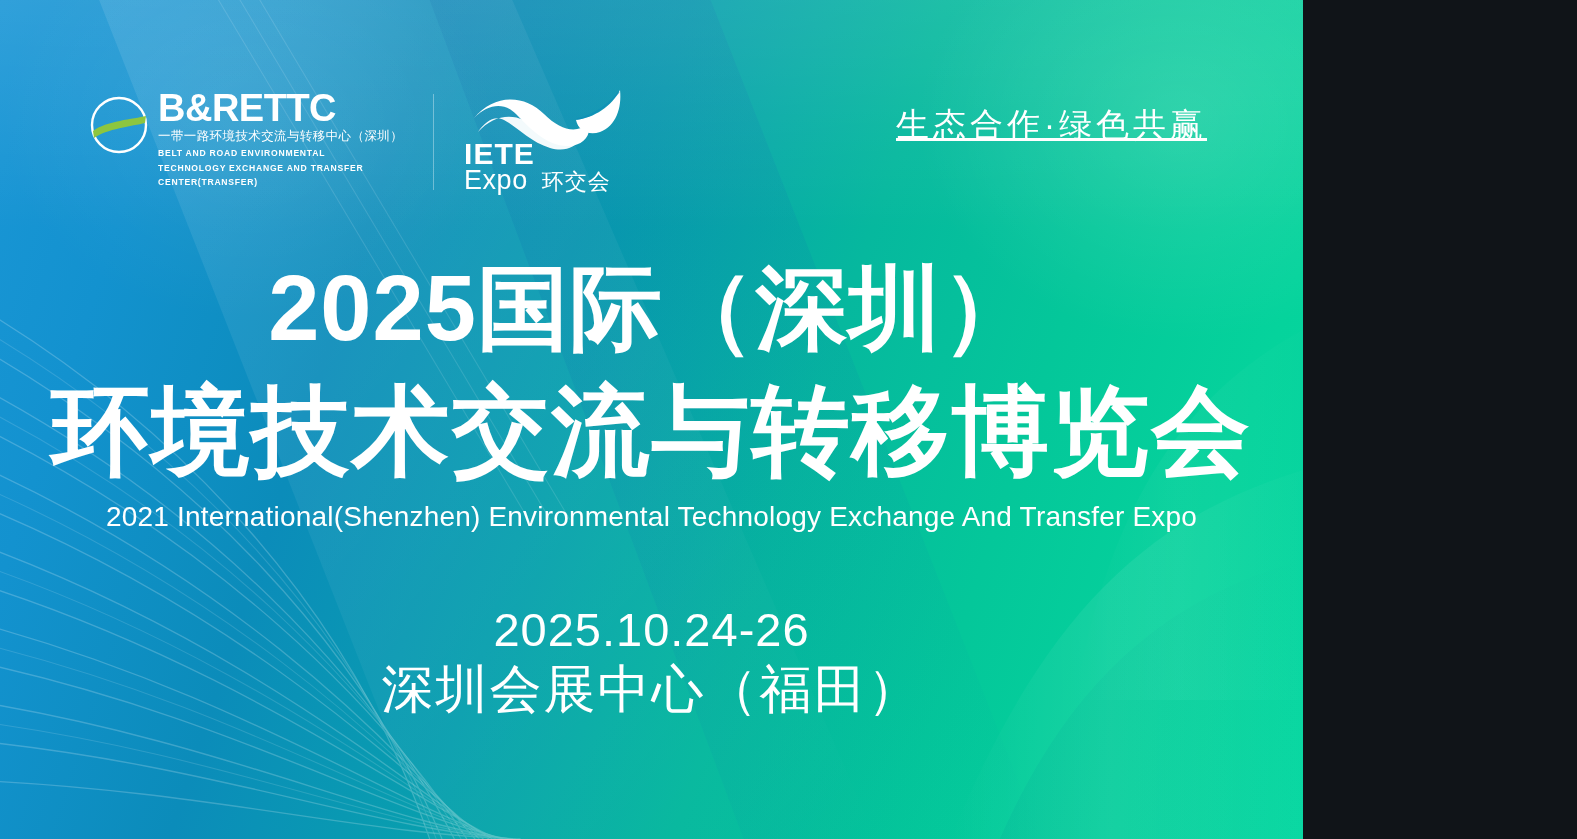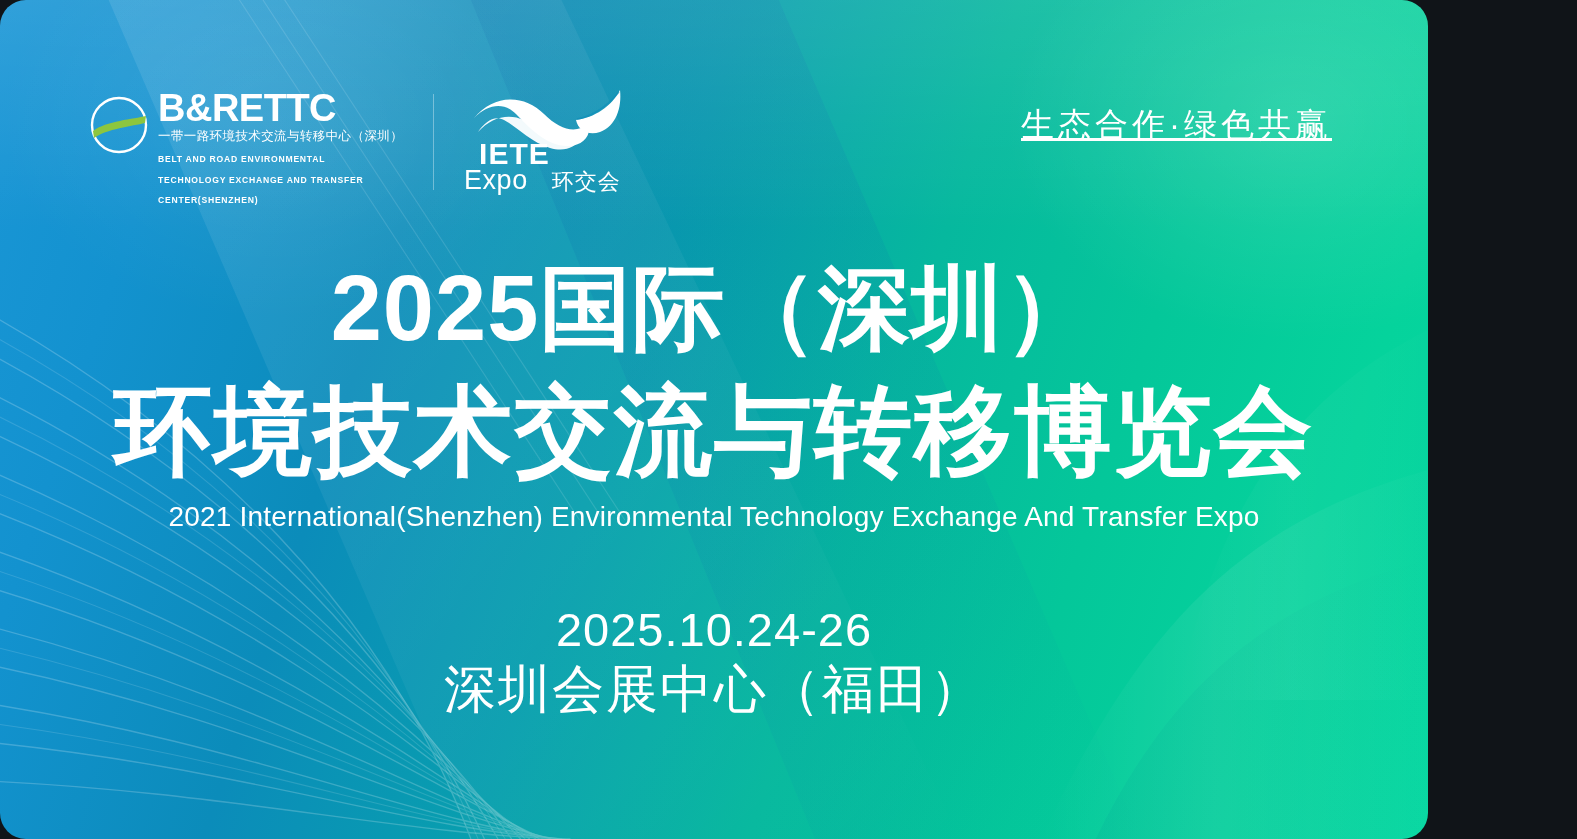--- a/index.html
+++ b/index.html
@@ -1,29 +1,28 @@
 <!DOCTYPE html>
 <html><head>
 <meta charset="utf-8">
 <style>
   html,body{margin:0;padding:0;background:#101418;}
   #banner{
-    position:relative;width:1428px;height:839px;overflow:hidden;
+    position:relative;width:1303px;height:839px;overflow:hidden;
     font-family:"Liberation Sans","DejaVu Sans",sans-serif;
     background:
       linear-gradient(108deg,
         #1a96d6 0%,
         #1392cf 12%,
         #0b8cba 28%,
         #089fae 44%,
         #06b89e 60%,
         #04c79a 74%,
         #05d39c 88%,
         #06d7a1 100%);
-    border-radius: 26px;
   }
 
   
   .bgLayer{position:absolute;inset:0;pointer-events:none;}
   .bgLayer svg{position:absolute;inset:0;width:100%;height:100%;display:block;}
 
   
   .header{position:absolute;left:0;right:0;top:0;height:220px;}
 
   .logoRow{position:absolute;left:88px;top:88px;display:flex;align-items:flex-start;}
@@ -34,37 +33,37 @@
   .brettc .wordmark{
     color:#ffffff;font-weight:bold;font-size:38px;line-height:40px;
     letter-spacing:-0.5px;white-space:nowrap;
   }
   .brettc .cn{
     color:#ffffff;font-size:12.5px;line-height:15px;white-space:nowrap;
     letter-spacing:0.4px;font-weight:normal;margin-top:1px;
   }
   .brettc .en{
     color:#ffffff;font-size:8.6px;line-height:10.6px;letter-spacing:0.75px;
-    font-weight:bold;white-space:nowrap;margin-top:10px;
+    font-weight:bold;white-space:nowrap;margin-top:4px;
   }
 
   .divider{
     width:1px;height:96px;margin:6px 30px 0 30px;
     background:rgba(255,255,255,0.35);flex:0 0 auto;
   }
 
   .iete{position:relative;width:160px;height:108px;}
   .iete .mark{position:absolute;left:8px;top:0;width:152px;height:62px;}
   .iete .ietetext{
-    position:absolute;left:15px;top:50px;color:#fff;font-weight:bold;
+    position:absolute;left:0;top:50px;color:#fff;font-weight:bold;
     font-size:30px;line-height:32px;letter-spacing:1px;
   }
   .iete .expoRow{position:absolute;left:0;top:78px;display:flex;align-items:baseline;}
   .iete .expo{color:#fff;font-size:27px;line-height:29px;letter-spacing:0.5px;font-weight:300;}
-  .iete .hjh{color:#fff;font-size:22px;line-height:29px;margin-left:24px;letter-spacing:1px;}
+  .iete .hjh{color:#fff;font-size:22px;line-height:29px;margin-left:14px;letter-spacing:1px;}
 
   .slogan{
     position:absolute;right:96px;top:103px;color:#ffffff;
     font-size:33px;letter-spacing:4px;white-space:nowrap;text-decoration:underline;
   }
 
   
   .titleBlock{position:absolute;left:0;right:0;top:256px;text-align:center;}
   .t1{
     color:#fff;font-weight:bold;font-size:92px;line-height:104px;
@@ -176,21 +175,21 @@
           <svg viewBox="0 0 62 62" width="62" height="62" aria-hidden="true">
             <circle cx="31" cy="31" r="27" fill="none" stroke="#ffffff" stroke-width="2.4"></circle>
             <path d="M5,37 C18,27 46,25 58,22 L57,29 C45,32 18,35 6,44 Z" fill="#8dc63f"></path>
           </svg>
         </span>
         <span class="txt">
           <span class="wordmark">B&amp;RETTC</span>
           <span class="cn">一带一路环境技术交流与转移中心（深圳）</span>
           <span class="en">BELT AND ROAD ENVIRONMENTAL</span>
           <span class="en">TECHNOLOGY EXCHANGE AND TRANSFER</span>
-          <span class="en">CENTER(SHENZHEN)</span>
+          <span class="en">CENTER(TRANSFER)</span>
         </span>
       </div>
 
       <span class="divider"></span>
 
       <div class="iete">
         <span class="mark">
           <svg viewBox="0 0 152 62" width="152" height="62" aria-hidden="true">
             <path d="M2,30 C22,6 52,6 72,26 C88,42 104,46 116,36
                      C120,46 112,58 96,58 C74,58 58,40 44,26

